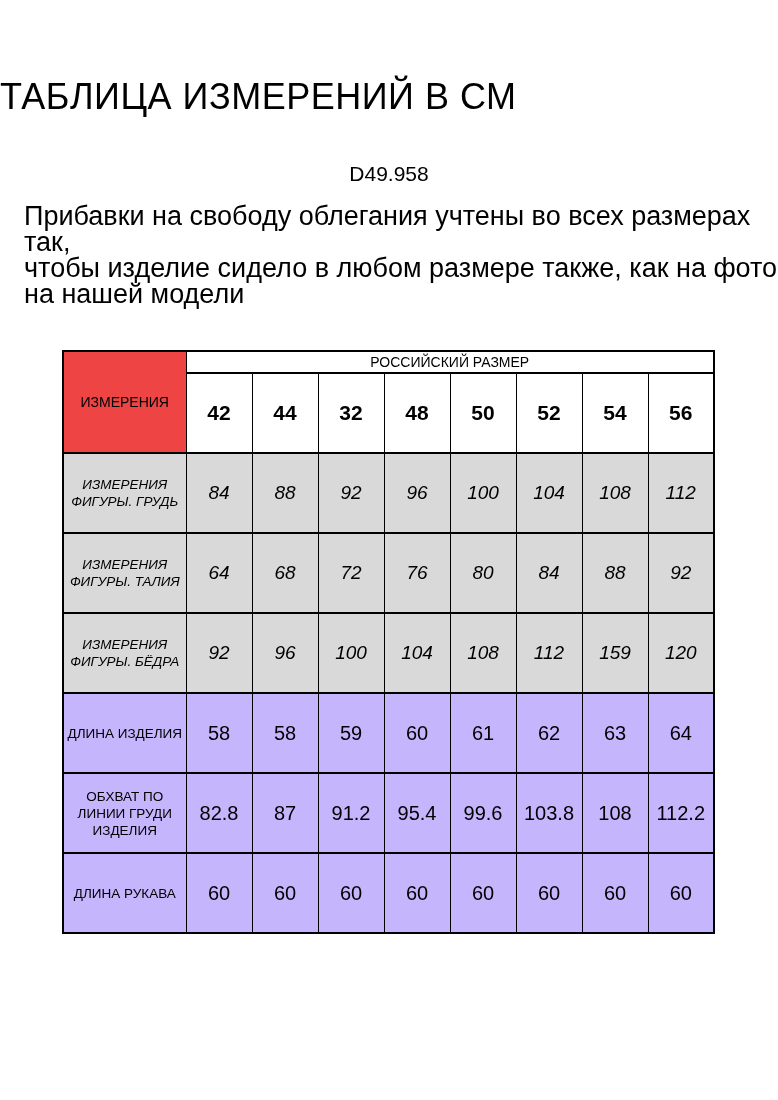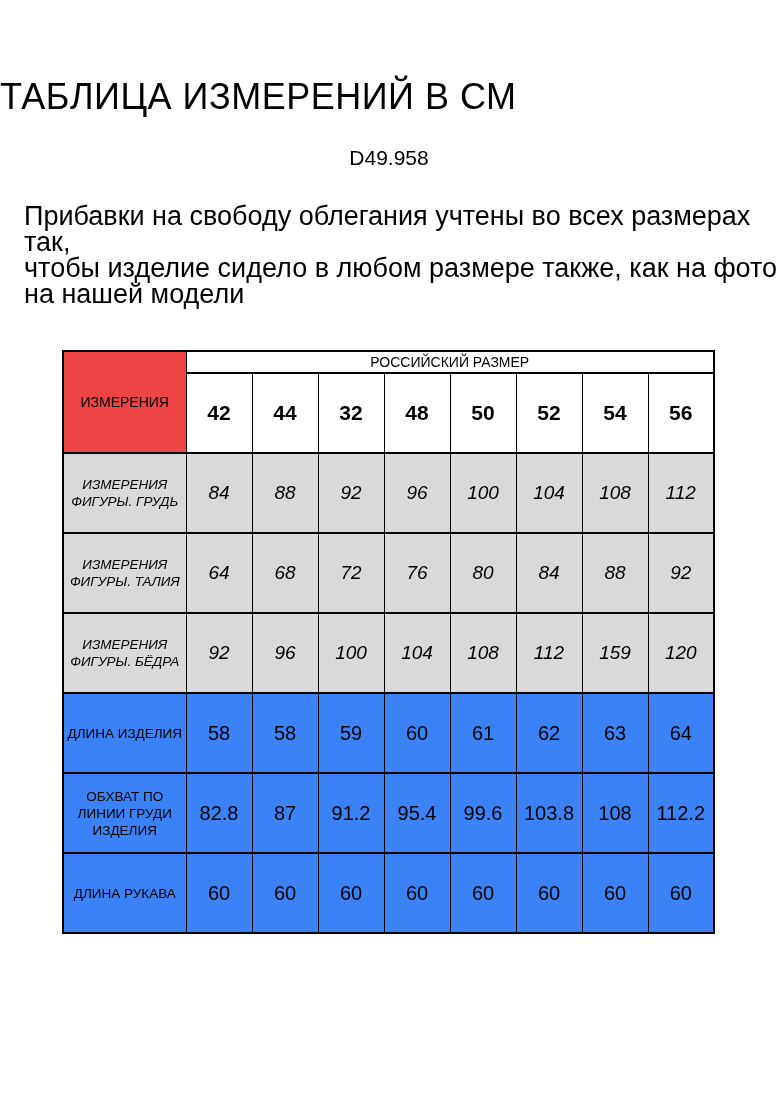--- a/index.html
+++ b/index.html
@@ -16,21 +16,21 @@
     position: absolute;
     top: 76px; left: 0;
     width: 100%;
     text-align: left;
     font-size: 36px;
     font-weight: 400;
     letter-spacing: 0.5px;
   }
   .model {
     position: absolute;
-    top: 146px; left: 0;
+    top: 162px; left: 0;
     width: 100%;
     text-align: center;
     font-size: 21px;
   }
   .note {
     position: absolute;
     top: 203px; left: 0;
     width: 100%;
     text-align: left;
     font-size: 27px;
@@ -62,21 +62,21 @@
   td.corner-header { font-size: 14px; background: #ef4444; }
   tr.sizes-row td { height: 74px; font-size: 21px; font-weight: 700; }
   tr.data-row td { height: 74px; }
   td.row-label { font-size: 13.5px; line-height: 17px; }
   td.value-cell { font-size: 20px; }
   tr.figure-row td {
     background: #d9d9d9;
     font-style: italic;
   }
   tr.figure-row td.value-cell { font-size: 19px; }
-  tr.product-row td { background: #3b82f6; margin-left: 40px; }
+  tr.product-row td { background: #c4b5fd; margin-left: 40px; }
 </style>
 </head>
 <body>
 
 <div class="page">
 
   <div class="title">ТАБЛИЦА ИЗМЕРЕНИЙ В СМ</div>
 
   <div class="model">D49.958</div>
 

